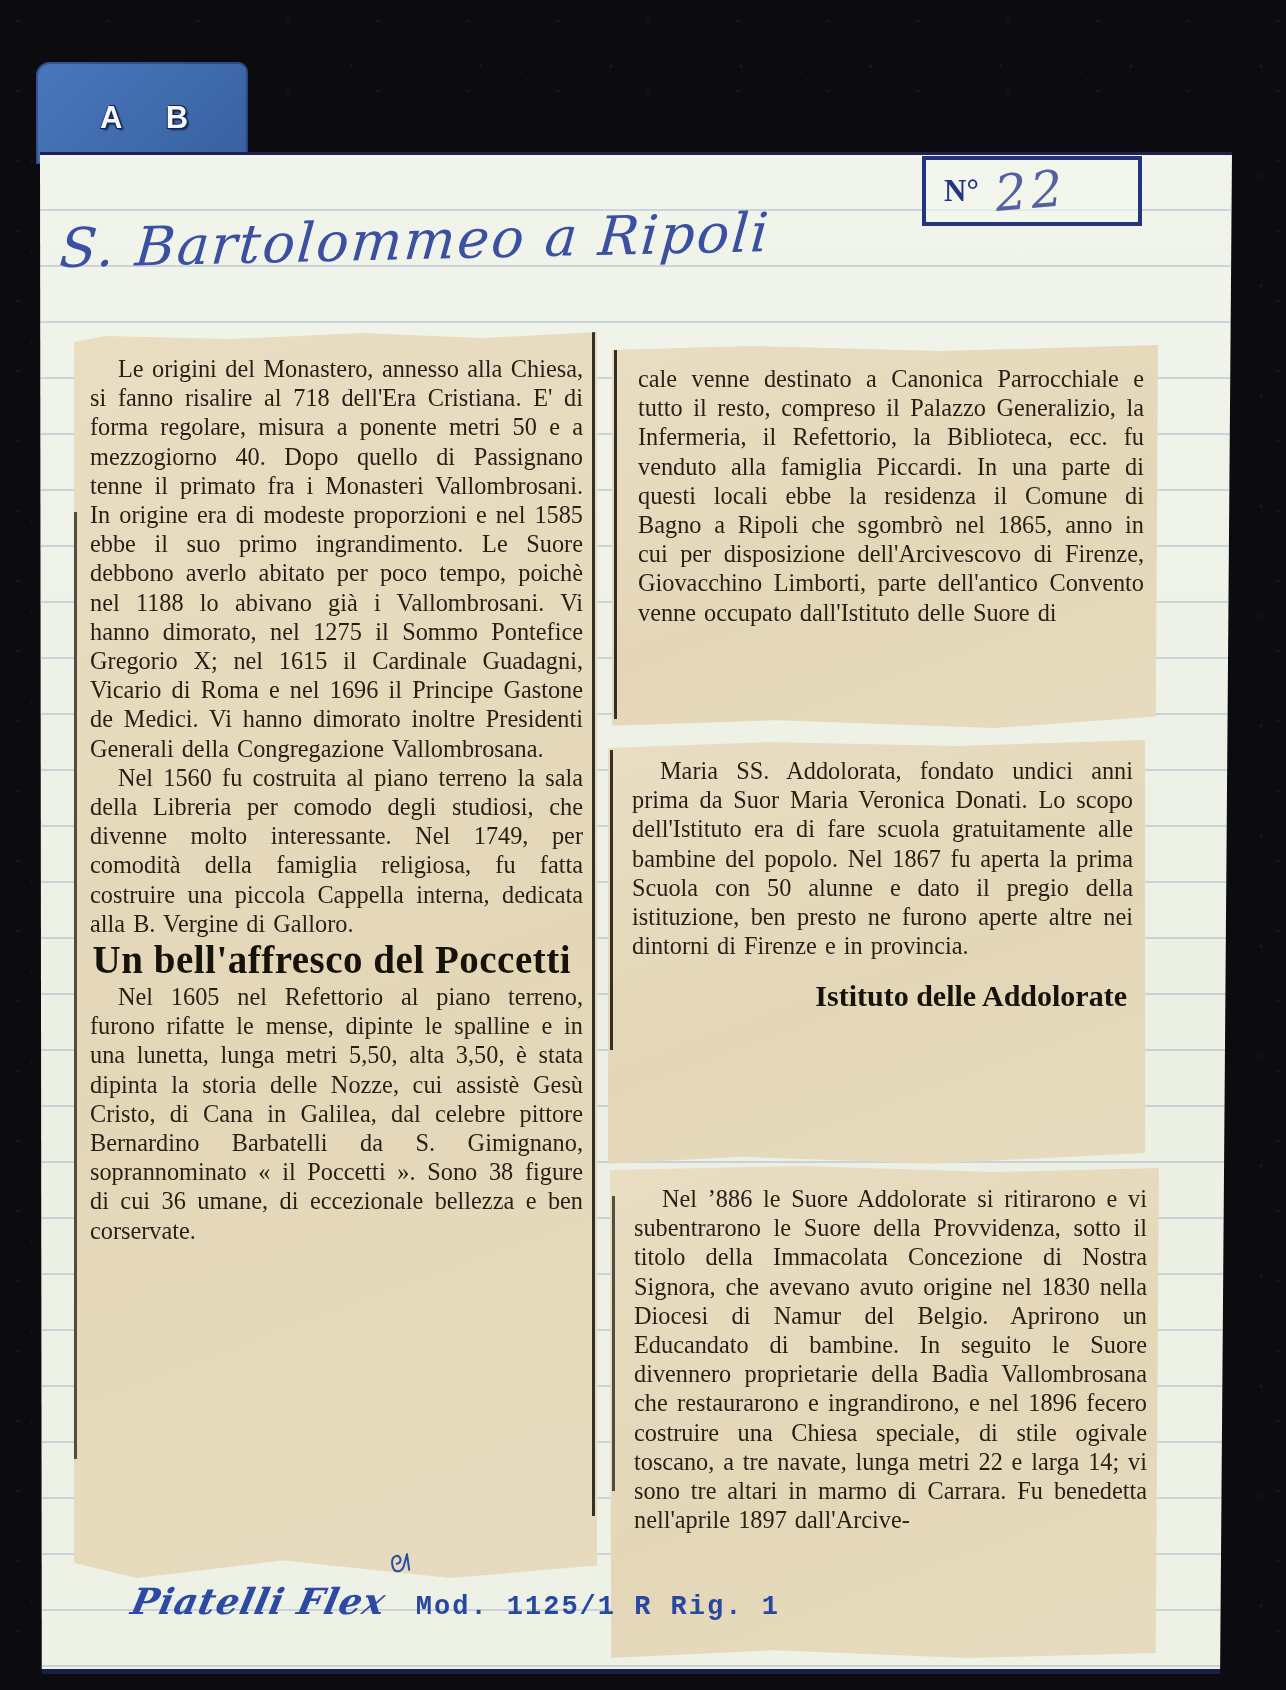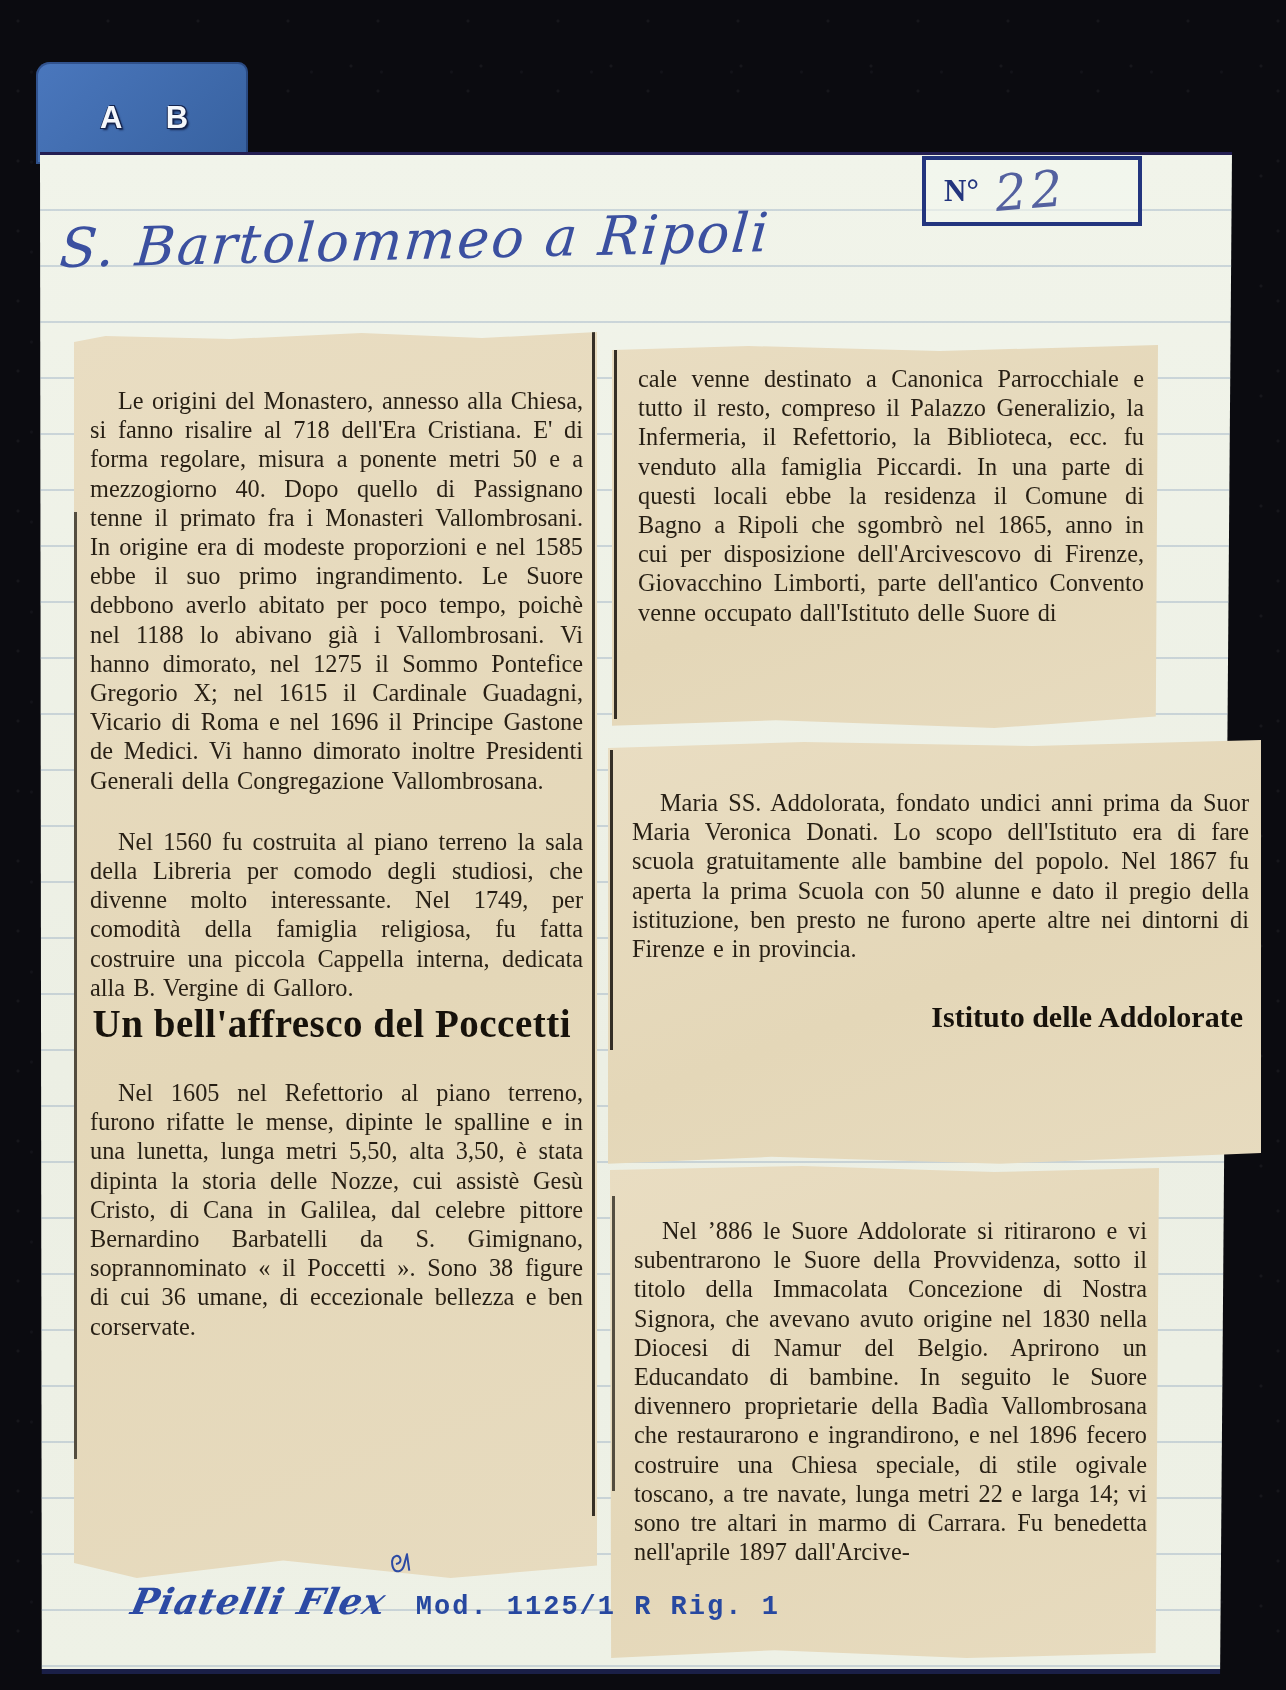--- a/index.html
+++ b/index.html
@@ -62,43 +62,43 @@
   .clip{
     position:absolute;box-sizing:border-box;overflow:hidden;
     background:linear-gradient(160deg,#e9ddc2,#e4d7b8 55%,#e7dbbf);
     box-shadow:1px 2px 4px rgba(40,30,10,.35);
     color:#271f14;
   }
   .clip p{
     margin:0;text-align:justify;
     font-size:24.3px;line-height:29.2px;word-spacing:2px;
   }
-  .clip p.indent{text-indent:28px;margin-top:32px;}
+  .clip p.indent{text-indent:28px;}
   .rule-v{position:absolute;width:3px;background:#15110a;opacity:.85;}
   .clip-left{
     left:74px;top:332px;width:523px;height:1246px;
     padding:22px 14px 0 16px;
     clip-path:polygon(0 10px,6% 4px,30% 7px,55% 1px,78% 6px,100% 0,100% 99%,72% 100%,40% 98.6%,12% 100%,0 98.8%);
   }
   .clip-left .headline{
     font-weight:bold;font-size:39px;line-height:44px;
     text-align:right;padding-right:12px;letter-spacing:.5px;color:#17120b;
   }
   .clip-r1{
     left:612px;top:344px;width:546px;height:384px;
     padding:20px 14px 0 26px;
     clip-path:polygon(0 6px,25% 2px,60% 7px,100% 1px,99.6% 97%,70% 100%,30% 98%,0 99.4%);
   }
   .clip-r2{
-    left:608px;top:740px;width:653px;height:428px;
+    left:608px;top:740px;width:537px;height:428px;
     padding:16px 12px 0 24px;
     clip-path:polygon(0 8px,30% 2px,65% 6px,100% 0,100% 96.5%,60% 99%,25% 97.4%,0 99%);
   }
   .clip-r2 .headline2{
-    margin-top:32px;font-weight:bold;font-size:30px;line-height:44px;
+    margin-top:14px;font-weight:bold;font-size:30px;line-height:44px;
     text-align:right;padding-right:6px;color:#17120b;
   }
   .clip-r3{
     left:610px;top:1166px;width:549px;height:492px;
     padding:18px 12px 0 24px;
     clip-path:polygon(0 4px,35% 0,70% 6px,100% 2px,99.4% 99%,65% 100%,30% 98.4%,0.2% 100%);
     font-family:Liberation Serif, serif;
   }
   
   .footer{

